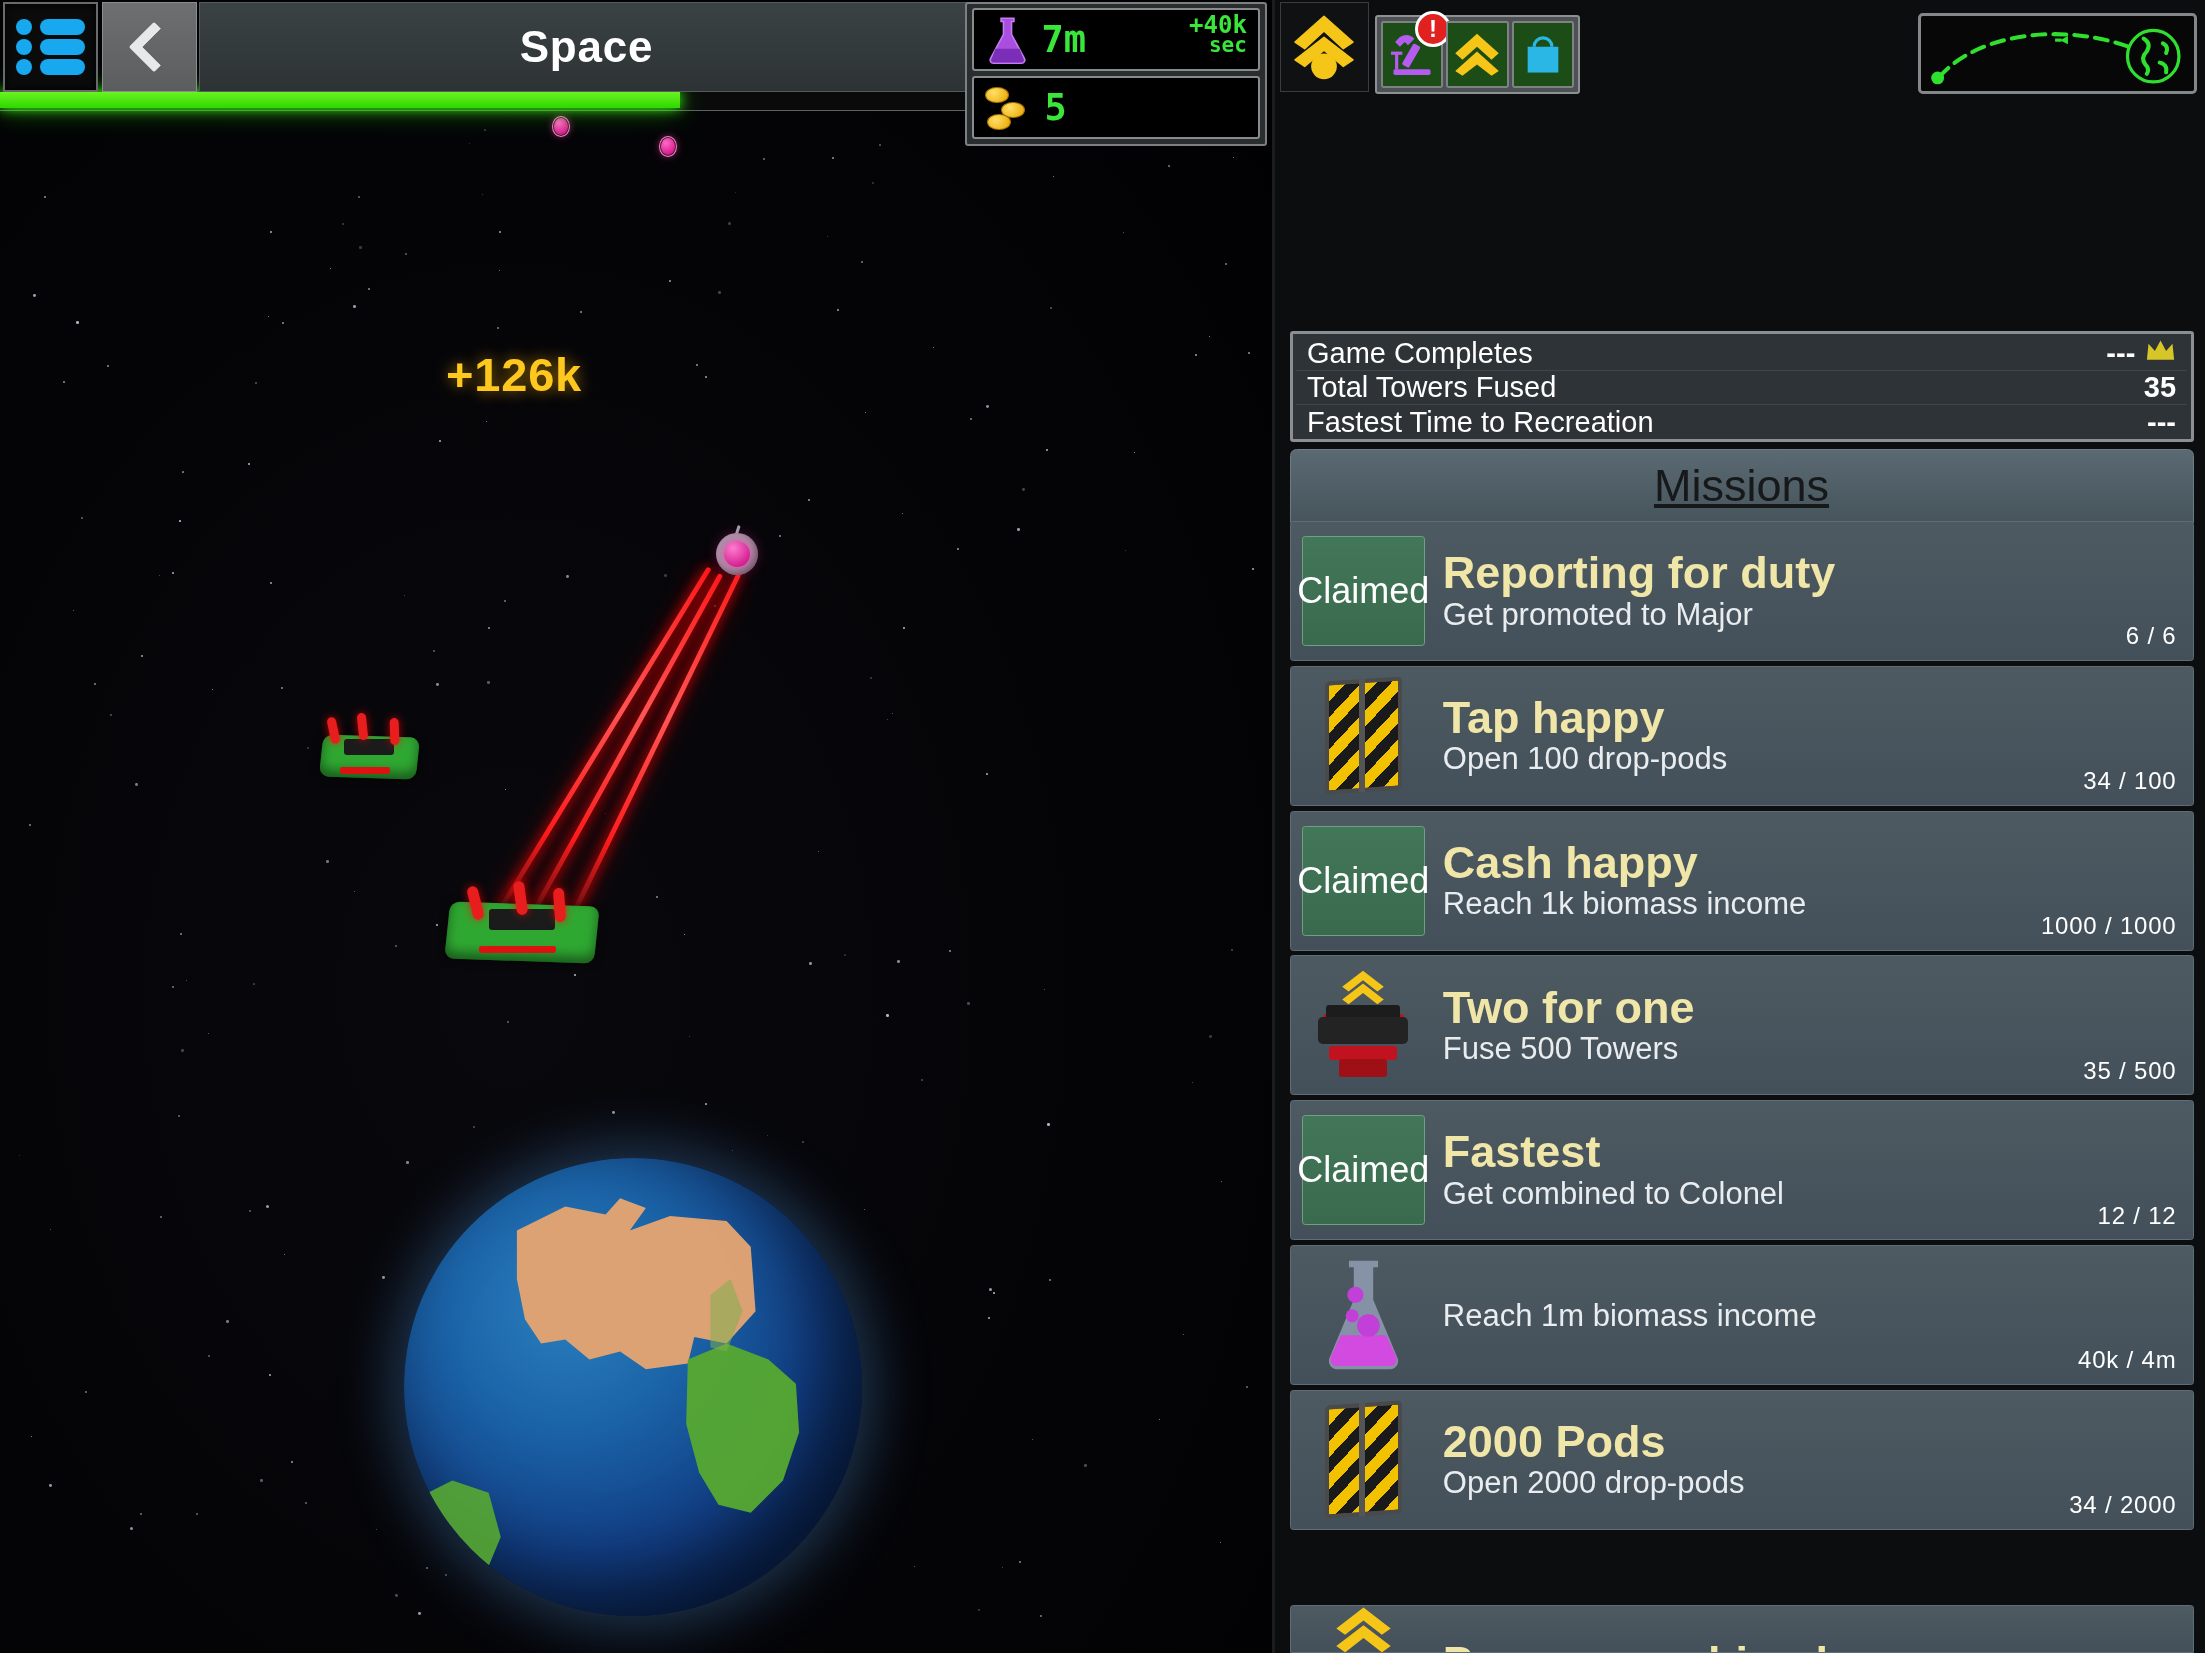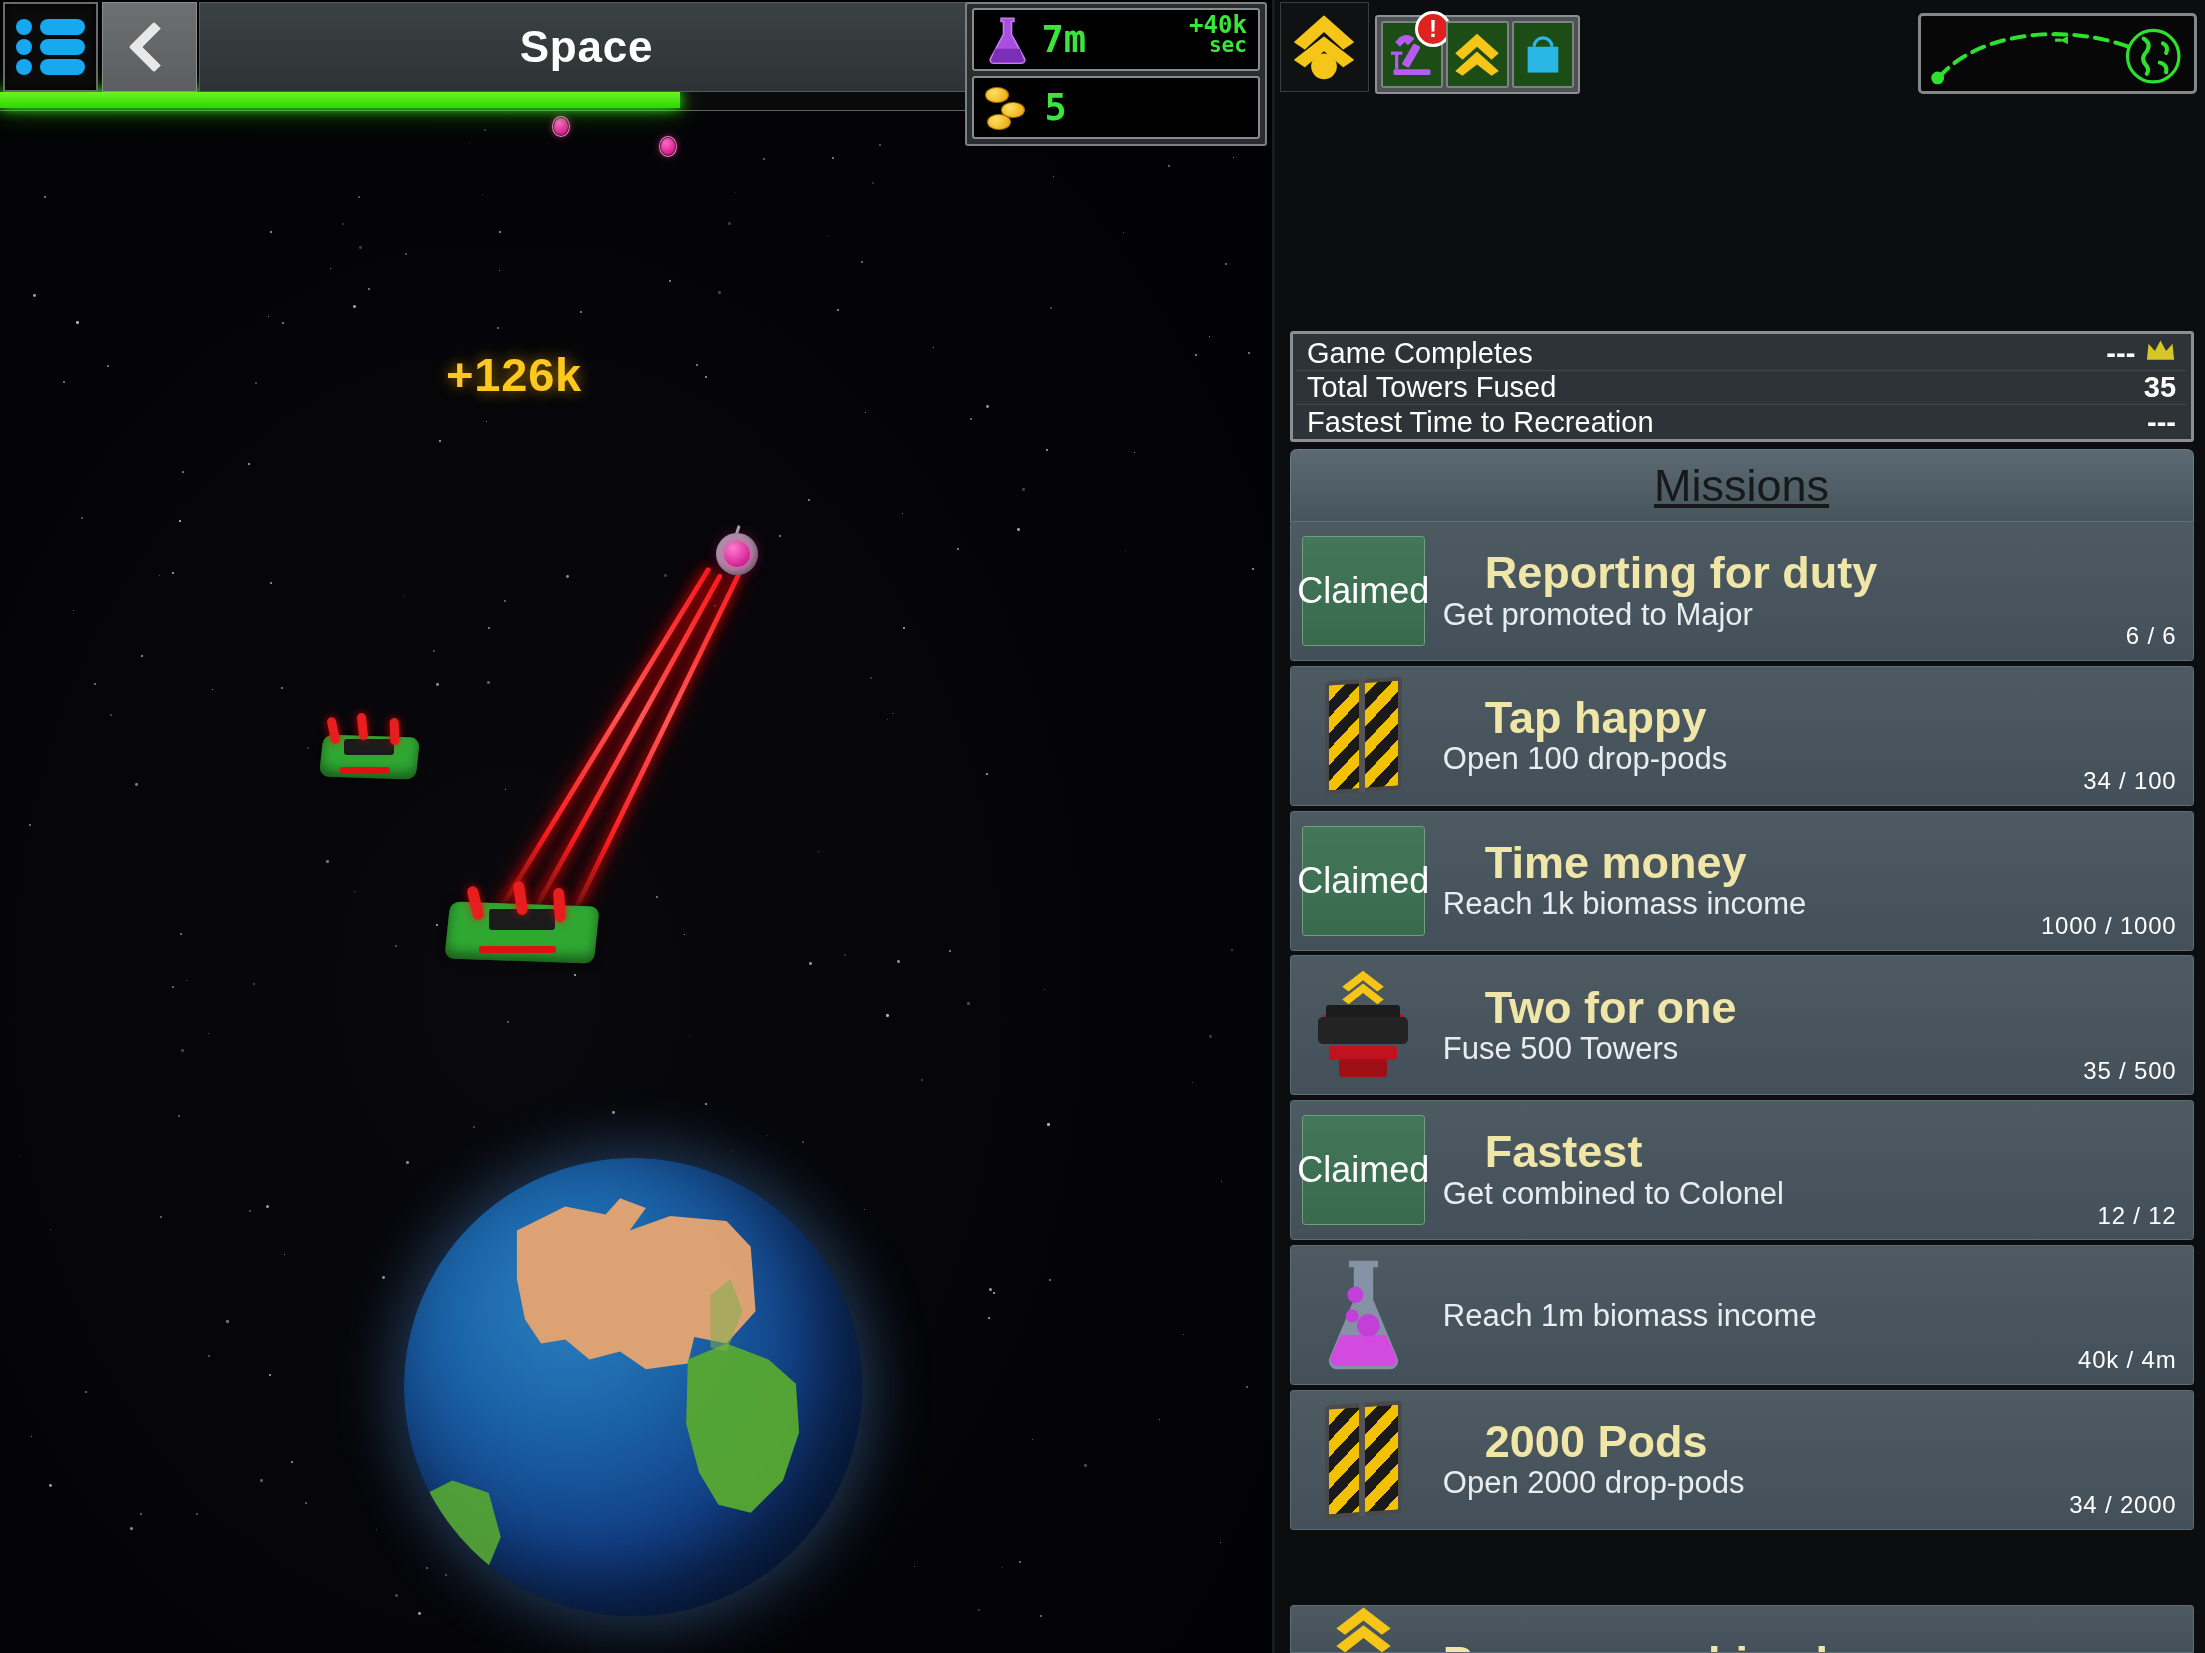--- a/index.html
+++ b/index.html
@@ -156,21 +156,21 @@
   .mission { position:relative; height:140px; flex:0 0 140px;
     background:linear-gradient(180deg,#4e5a62,#445059);
     border:1.6px solid #5f6d76; border-radius:3.2px; display:flex; align-items:center; }
   .mission-ico { width:123px; height:121px; margin-left:11.3px; flex:0 0 123px;
     display:flex; align-items:center; justify-content:center; }
   .claimed-badge { width:123px; height:110px; margin-left:11.3px; flex:0 0 123px;
     background:linear-gradient(180deg,#43775a,#3a6a4d); border:1.6px solid #6fa07f;
     border-radius:3.2px; display:flex; align-items:center; justify-content:center;
     color:#fff; font-size:36px; }
   .mission-text { flex:1; padding-left:18px; }
-  .mission-title { color:#f0e6a8; font-size:45px; font-weight:bold; line-height:1.02;margin-left:42px; }
+  .mission-title { color:#f0e6a8; font-size:45px; font-weight:bold; line-height:1.02; }
   .mission-desc { color:#e9edf0; font-size:31px; line-height:1.1; margin-top:1.6px; }
   .mission-prog { position:absolute; right:16px; bottom:9.7px; color:#fff; font-size:24px;
     letter-spacing:0.8px; }
 
   
   .pod-ico { width:77px; height:113px; position:relative; transform:skewY(-4deg); }
   .pod-ico .body { position:absolute; inset:0; border-radius:4.8px;
     background:repeating-linear-gradient(135deg,#f2c200 0 11.3px,#1a1a1a 11.3px 22.6px);
     border:4px solid #4a4a4a; }
   .pod-ico .bar { position:absolute; left:44%; top:0; width:6.5px; height:100%; background:#555; }
@@ -605,21 +605,21 @@
         <div class="mission-text">
           <div class="mission-title">Tap happy</div>
           <div class="mission-desc">Open 100 drop-pods</div>
         </div>
         <div class="mission-prog">34 / 100</div>
       </div>
 
       <div class="mission">
         <div class="claimed-badge">Claimed</div>
         <div class="mission-text">
-          <div class="mission-title">Time money</div>
+          <div class="mission-title">Cash happy</div>
           <div class="mission-desc">Reach 1k biomass income</div>
         </div>
         <div class="mission-prog">1000 / 1000</div>
       </div>
 
       <div class="mission">
         <div class="mission-ico">
           <div class="tower-ico">
             <svg class="chev" width="48" height="37" viewBox="0 0 60 46">
               <g fill="#f5c518">

